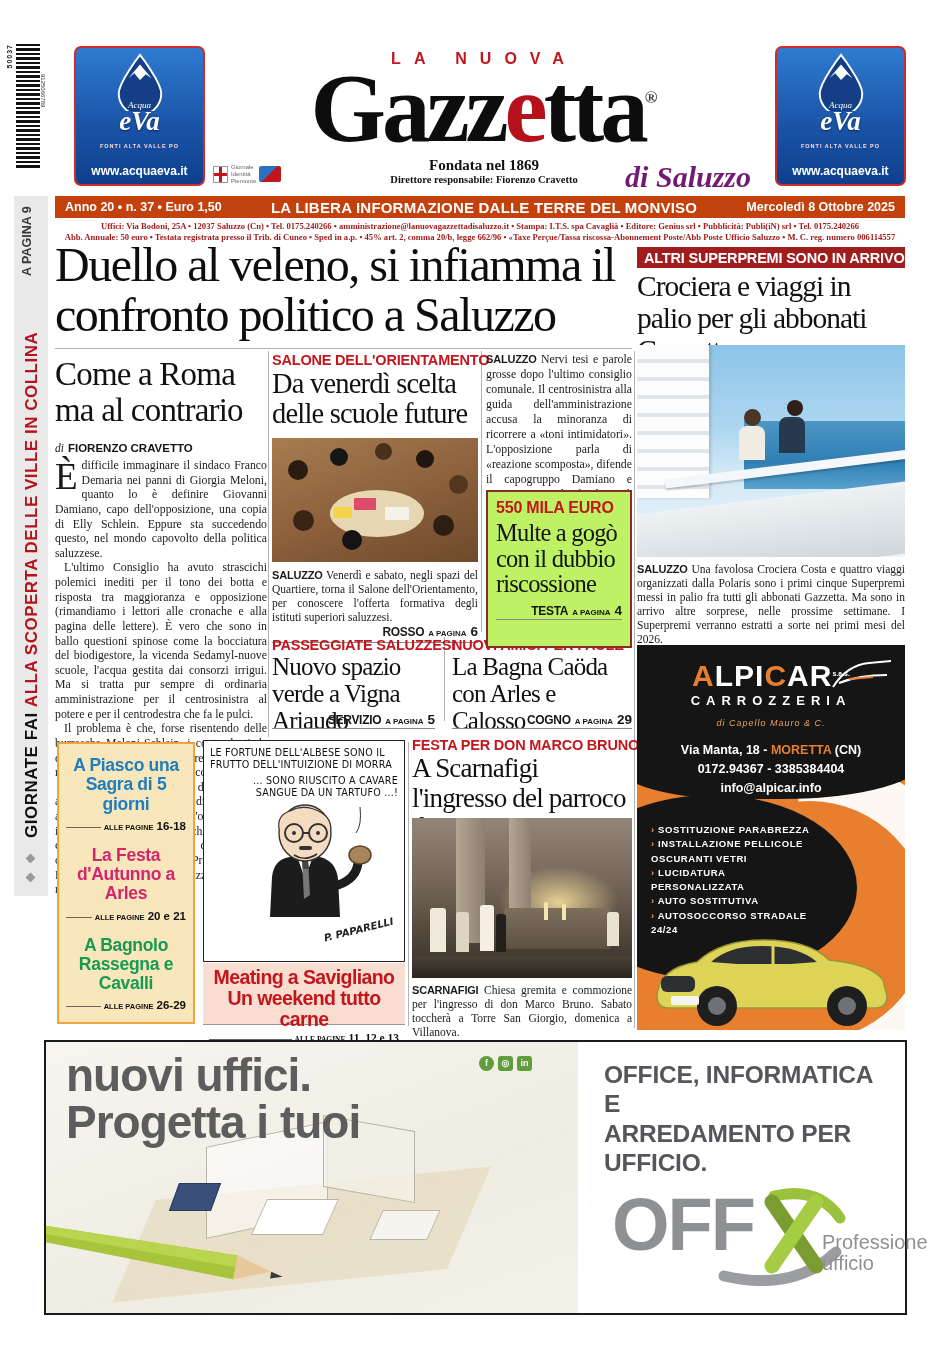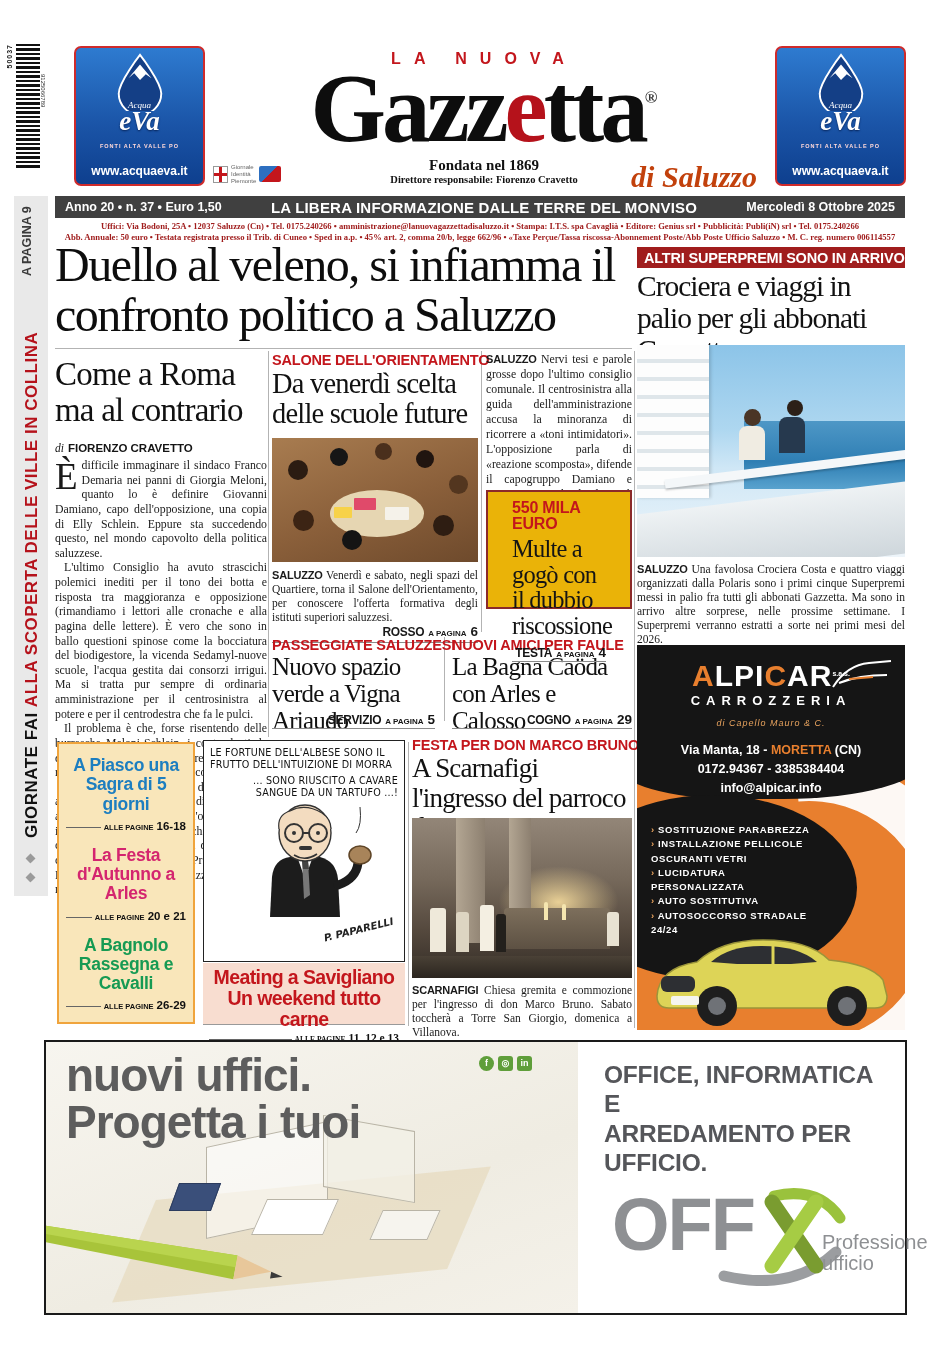--- a/index.html
+++ b/index.html
@@ -40,30 +40,30 @@
   .eva .url{position:absolute;left:0;right:0;bottom:6px;color:#fff;font:bold 12px "Liberation Sans",sans-serif;}
 
   
   .brand{left:205px;top:42px;width:558px;height:152px;text-align:center;}
   .brand-top{color:#c3161c;font:bold 16px "Liberation Sans",sans-serif;letter-spacing:13px;margin-top:8px;}
   .brand-name{font:bold 97px/0.92 "Liberation Serif",serif;letter-spacing:-4px;color:#0d0d0d;margin-top:-4px;}
   .brand-name .acc{color:#b5121b;}
   .brand-name .reg{font-size:17px;letter-spacing:0;vertical-align:38px;color:#333;}
   .founded{font:bold 15px/1.1 "Liberation Serif",serif;color:#111;margin-top:4px;}
   .director{font:bold 10.5px/1.2 "Liberation Serif",serif;color:#111;}
-  .edition{position:absolute;right:6px;top:118px;color:#c2410c;font:italic bold 30px "Liberation Serif",serif;}
+  .edition{position:absolute;right:12px;top:118px;color:#701a75;font:italic bold 30px "Liberation Serif",serif;}
   .gip{position:absolute;left:8px;top:122px;display:flex;gap:3px;align-items:center;}
   .gip .shield{width:13px;height:15px;background:#fff;border:1px solid #999;position:relative;}
   .gip .shield::before{content:"";position:absolute;left:5px;top:0;width:3px;height:100%;background:#c3161c;}
   .gip .shield::after{content:"";position:absolute;left:0;top:6px;width:100%;height:3px;background:#c3161c;}
   .gip .gtxt{font:6px/1.15 "Liberation Sans",sans-serif;color:#666;text-align:left;}
   .gip .glogo{width:22px;height:16px;background:linear-gradient(135deg,#2d6fc0 50%,#c3161c 50%);border-radius:2px;}
 
   
-  .topbar{left:55px;top:196px;width:850px;height:22px;background:#404040;color:#fff;
+  .topbar{left:55px;top:196px;width:850px;height:22px;background:#c2410c;color:#fff;
     display:flex;justify-content:space-between;align-items:center;padding:0 10px;box-sizing:border-box;}
   .topbar .t-side{font:bold 12.5px "Liberation Sans",sans-serif;}
   .topbar .t-center{font:bold 15px "Liberation Sans",sans-serif;letter-spacing:0.2px;}
   .imprint{left:55px;top:221px;width:850px;text-align:center;color:#a01d1d;
     font:bold 8.6px/1.3 "Liberation Serif",serif;}
 
   
   .lead-hl{left:55px;top:240px;width:580px;font:48px/1.05 "Liberation Serif",serif;letter-spacing:-1.5px;color:#0d0d0d;}
 
   
@@ -109,22 +109,22 @@
   
   .events{left:57px;top:742px;width:138px;height:282px;background:#f9e6ba;border:2px solid #f0a43c;
      box-sizing:border-box;padding:12px 7px 6px;text-align:center;font-family:"Liberation Sans",sans-serif;}
   .ev-title{font-weight:bold;font-size:17.5px;line-height:1.1;letter-spacing:-0.3px;}
   .ev-ref{display:flex;align-items:baseline;justify-content:flex-end;gap:3px;margin:6px 0 14px;}
   .ev-ref::before{content:"";flex:1;border-bottom:1px solid #666;transform:translateY(-2px);}
   .ev-ref .ap{font-weight:bold;font-size:7.5px;color:#111;}
   .ev-ref .pg{font-weight:bold;font-size:11.5px;color:#111;}
 
   
-  .multe-box{left:486px;top:490px;width:146px;height:119px;border:2px solid #8b2a2a;box-sizing:border-box;
-     padding:8px 24px 4px;background:#eab308;}
+  .multe-box{left:486px;top:490px;width:146px;height:158px;border:2px solid #8b2a2a;box-sizing:border-box;
+     padding:8px 8px 4px;background:#bef264;}
   .multe-box .kicker{font-size:16px;}
   .multe-hl{font:24.5px/1.05 "Liberation Serif",serif;letter-spacing:-0.8px;margin-top:4px;}
 
   
   .cartoon{left:203px;top:740px;width:202px;height:222px;border:1.5px solid #222;box-sizing:border-box;background:#fff;padding:6px 6px 0;}
   .bubble{font:9.6px/1.25 "DejaVu Sans",sans-serif;letter-spacing:0.2px;color:#111;}
   .bubble.b2{text-align:right;margin-top:4px;}
   .signature{position:absolute;right:10px;bottom:26px;font:italic bold 10px "DejaVu Sans",sans-serif;transform:rotate(-14deg);color:#222;}
 
   

